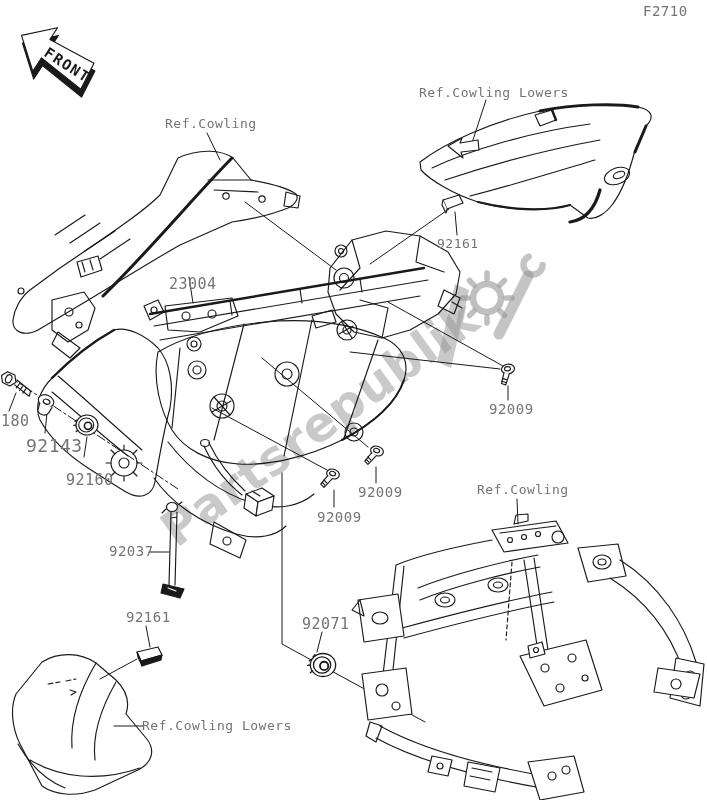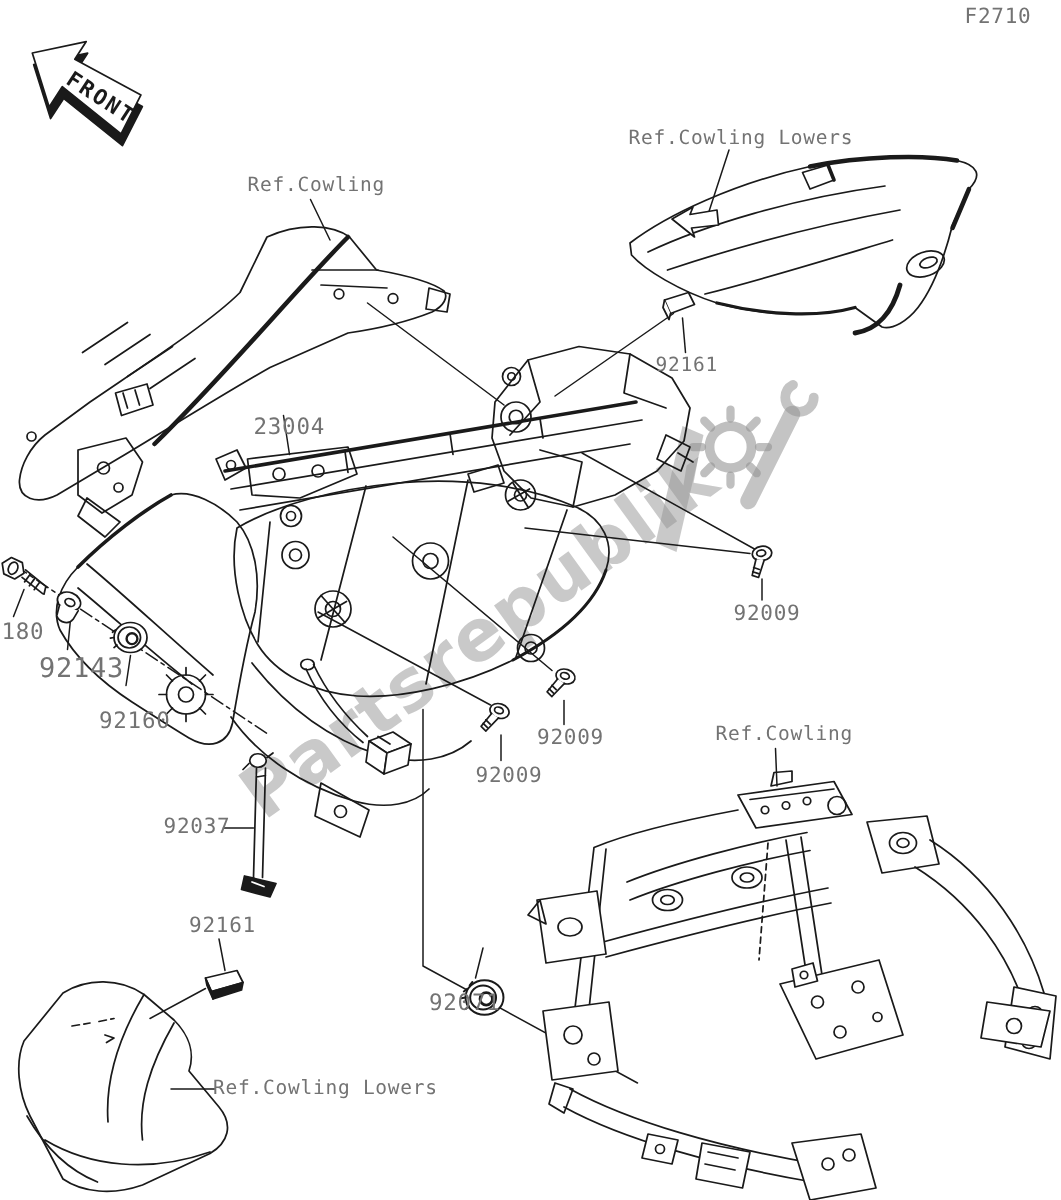--- a/index.html
+++ b/index.html
@@ -12,21 +12,21 @@
   #lbl-23004{left:169px;top:275px;font-size:15px;}
   #lbl-92161-top{left:437px;top:236px;}
   #lbl-92009-right{left:489px;top:401px;font-size:14px;}
   #lbl-130{left:1px;top:412px;font-size:15px;}
   #lbl-92143{left:26px;top:435px;font-size:18px;}
   #lbl-92160{left:66px;top:459px;font-size:15px;margin-top:12px;}
   #lbl-92009-mid{left:358px;top:484px;font-size:14px;}
   #lbl-92009-low{left:317px;top:509px;font-size:14px;}
   #lbl-92037{left:109px;top:543px;font-size:14px;text-align:right;}
   #lbl-92161-bottom{left:126px;top:609px;font-size:14px;}
-  #lbl-92071{left:286px;top:615px;font-size:15px;margin-top:44px;}
+  #lbl-92071{left:302px;top:615px;font-size:15px;}
   #lbl-ref-cowling-bottom{left:477px;top:482px;}
   #lbl-ref-cowling-lowers-bottom{left:142px;top:718px;}
   .watermark{position:absolute;left:150px;top:512px;transform:rotate(-36deg);transform-origin:0 0;
              font-family:"DejaVu Sans","Liberation Sans",sans-serif;font-weight:bold;
              font-size:48px;color:rgba(148,148,148,0.5);letter-spacing:1px;white-space:nowrap;}
   svg.art{position:absolute;left:0;top:0;}
 </style>
 </head>
 <body>
 

